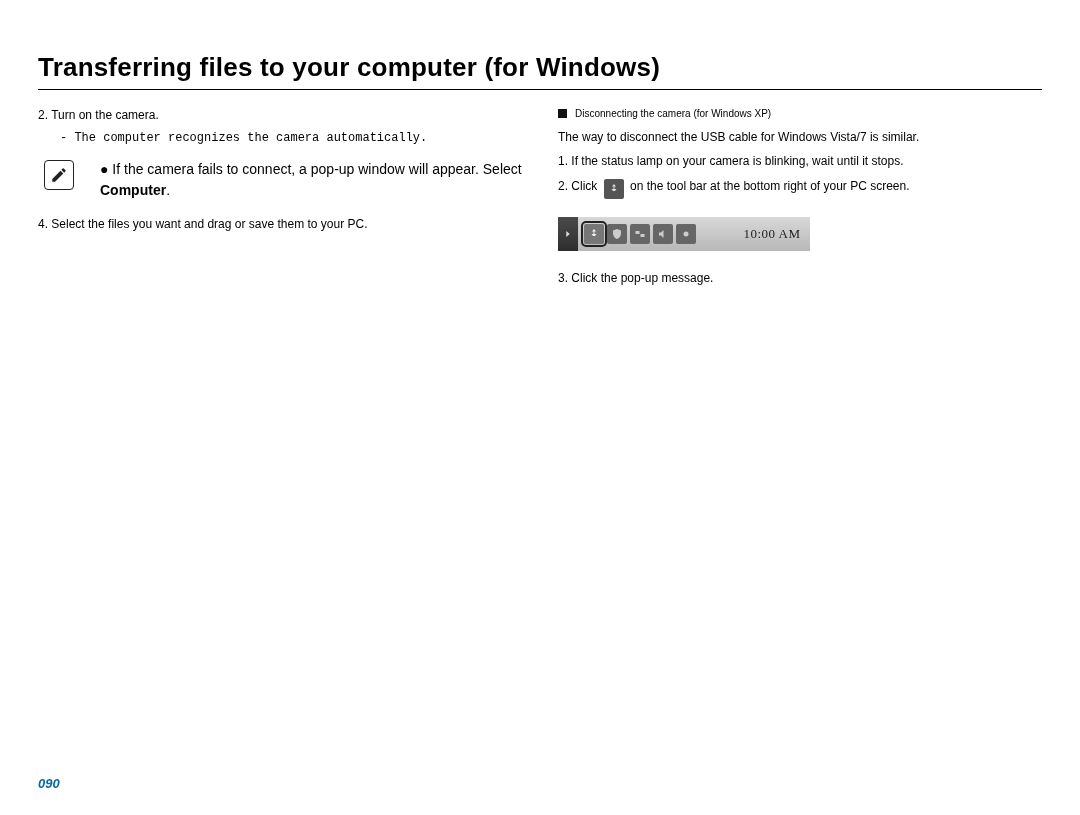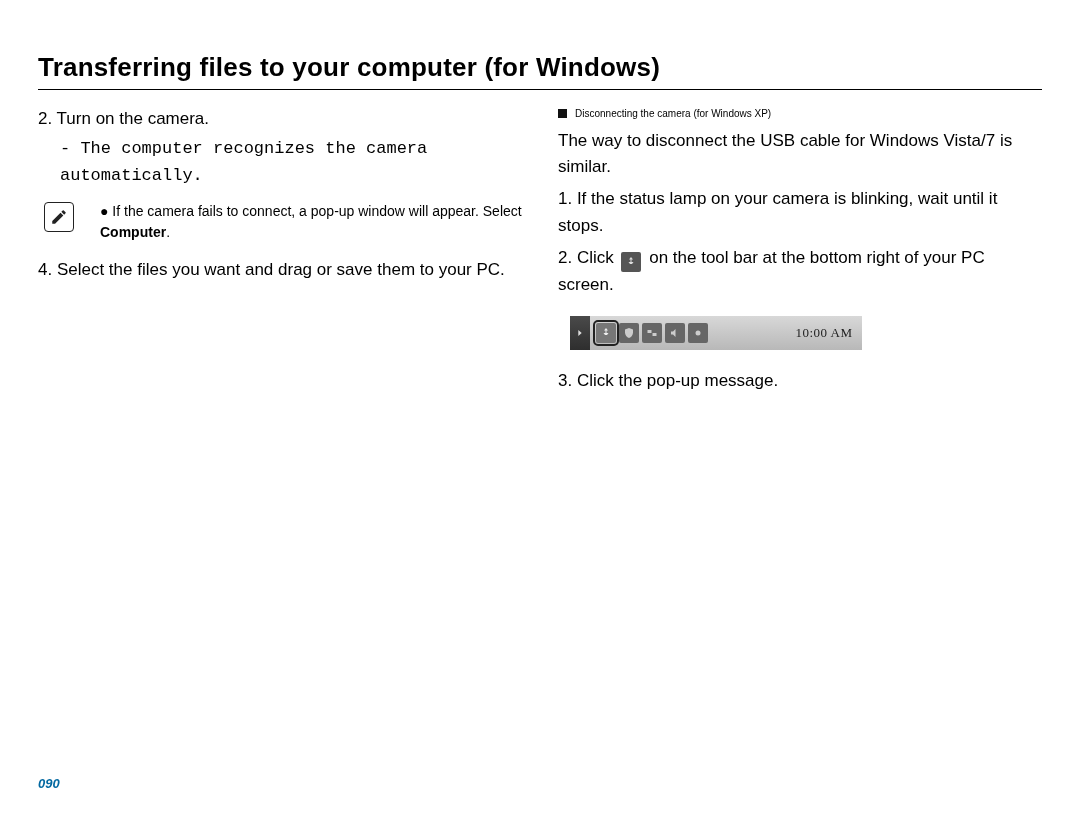--- a/index.html
+++ b/index.html
@@ -28,21 +28,21 @@
     margin: 0 0 16px 0;
   }
   .columns {
     display: flex;
     gap: 36px;
   }
   .col {
     width: 494px;
   }
   .line {
-    font-size: 17px;
+    font-size: 12px;
     line-height: 1.55;
     margin-bottom: 4px;
   }
   .sub {
     padding-left: 22px;
     font-family: Liberation Mono, monospace;
   }
   .note-box {
     display: flex;
     align-items: flex-start;
@@ -86,22 +86,22 @@
     width: 20px;
     height: 20px;
     background: #555;
     vertical-align: -5px;
     margin: 0 3px;
     align-items: center;
     justify-content: center;
     border-radius: 2px;
   }
   .taskbar {
-    margin: 18px 0 18px 12px;
-    width: 292px;
+    margin: 18px 0 18px 0;
+    width: 252px;
     height: 34px;
     display: flex;
     align-items: center;
     box-sizing: border-box;
   }
   .tb-left {
     width: 20px;
     height: 34px;
     background: linear-gradient(#4a4a4a,#2e2e2e);
     display: flex;

